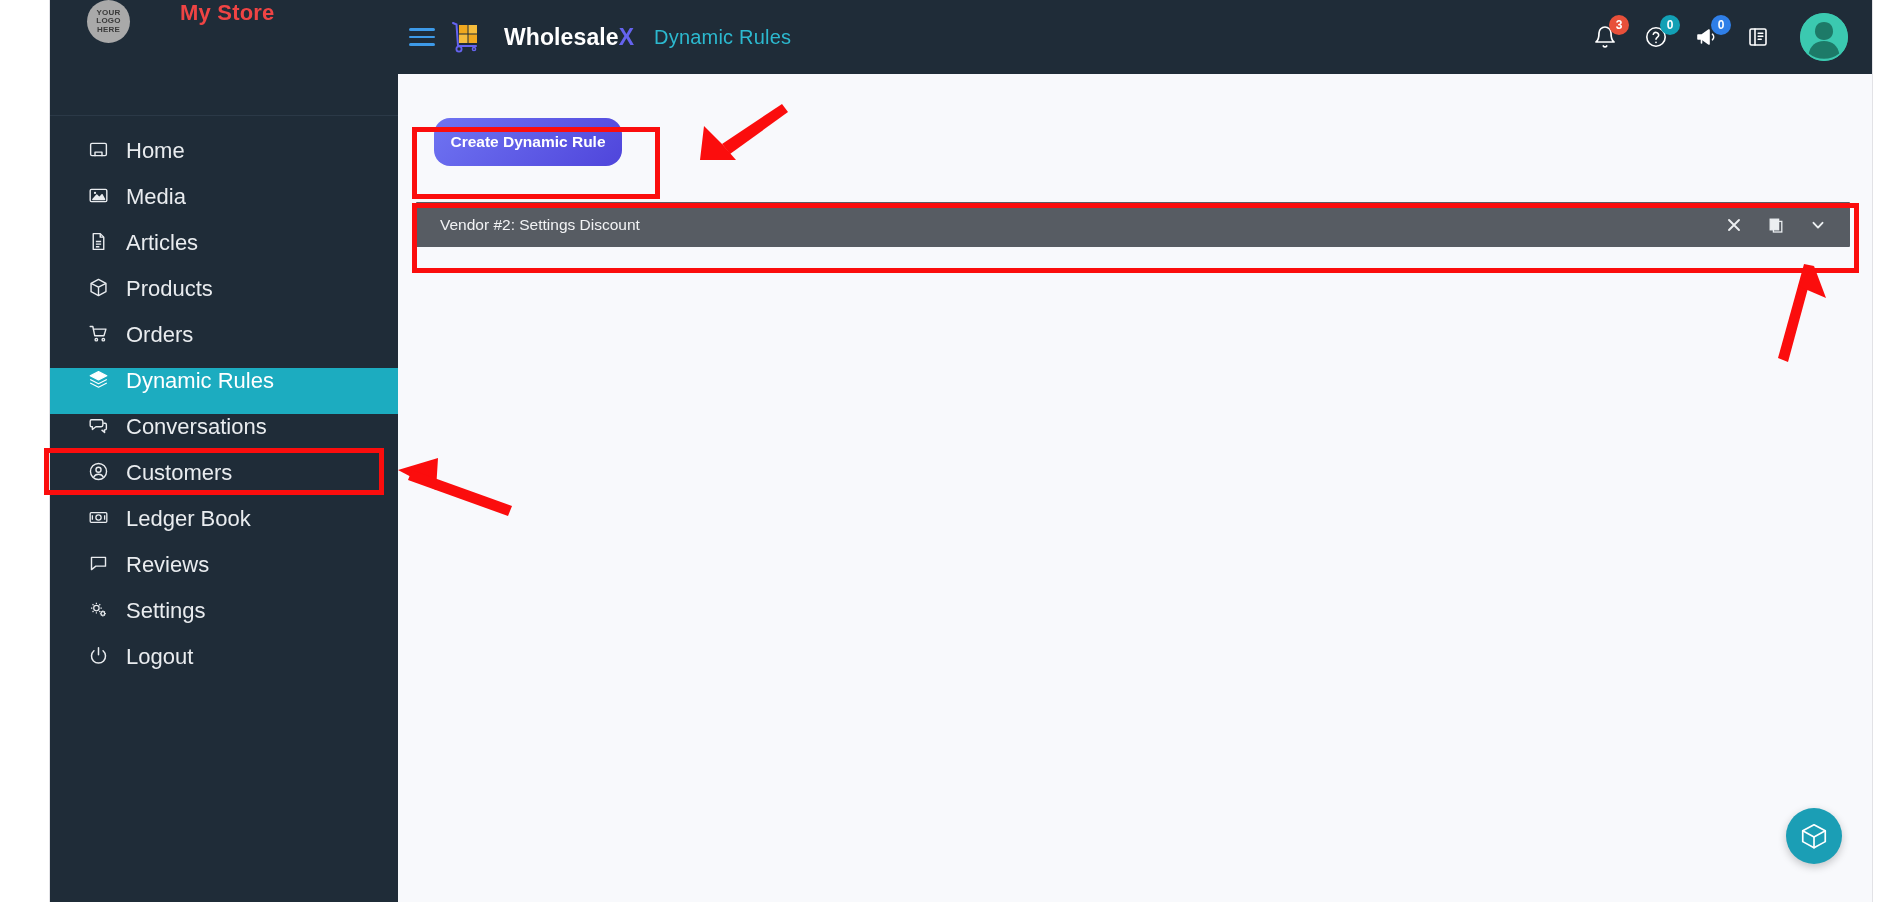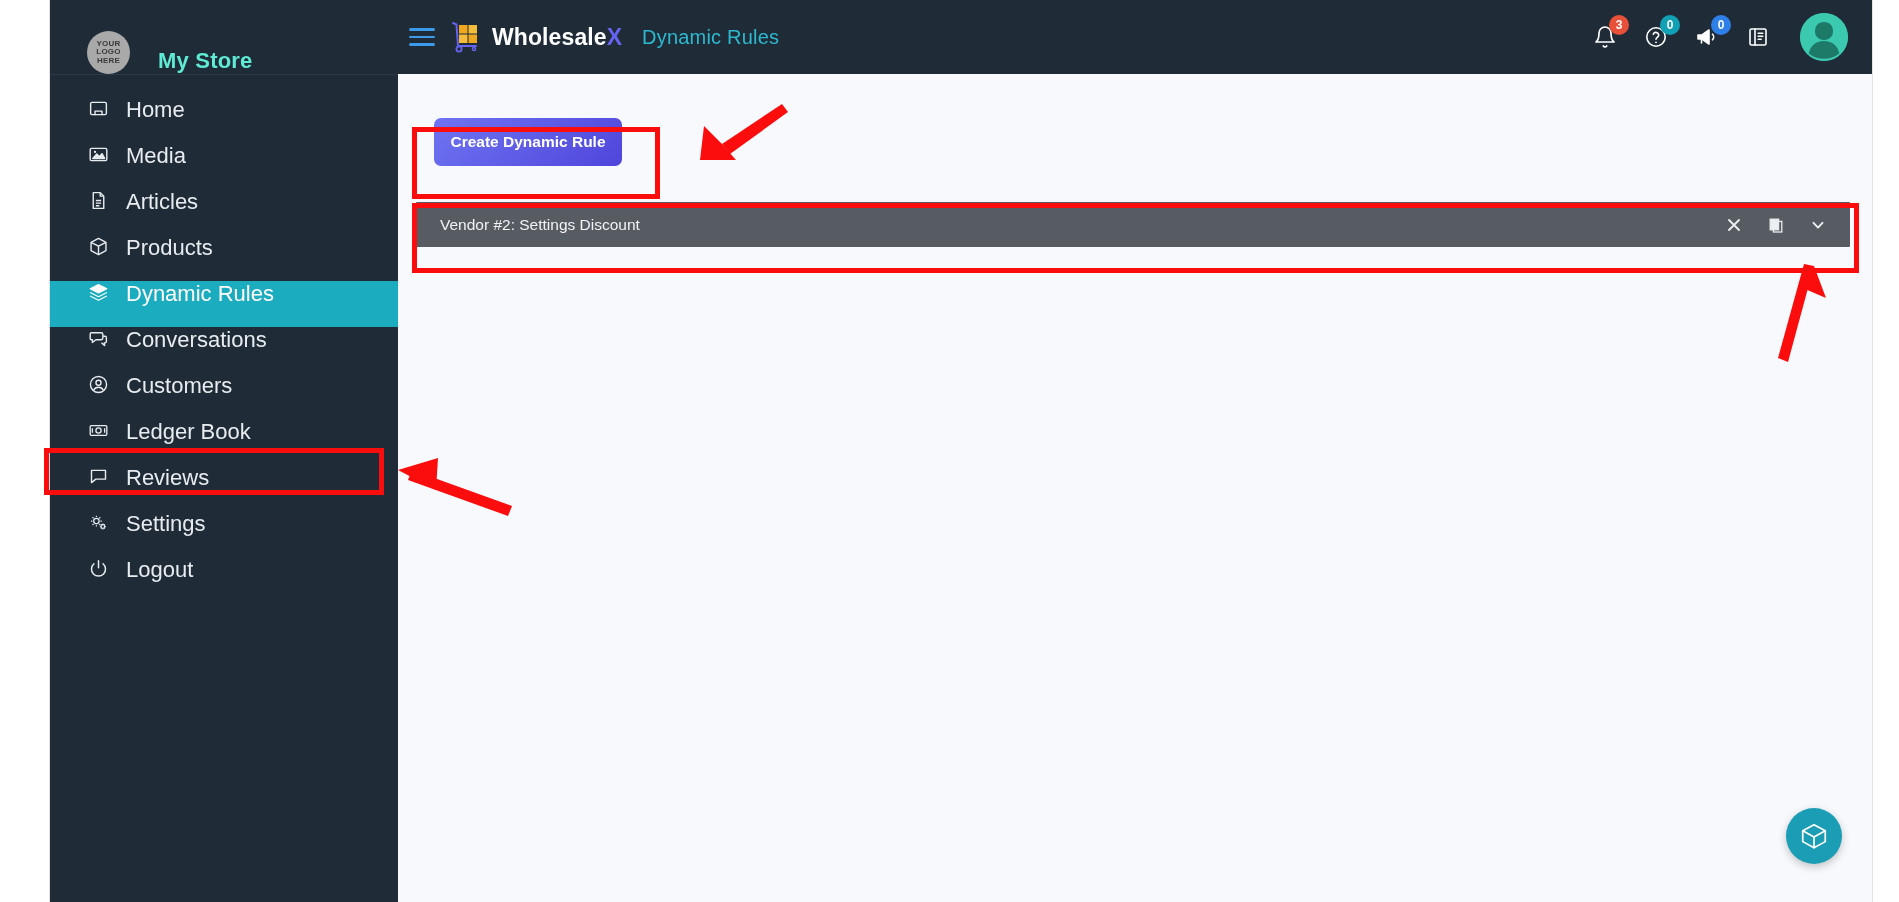--- a/index.html
+++ b/index.html
@@ -20,32 +20,32 @@
     overflow: hidden;
   }
 
   
   .sidebar {
     position: absolute; left: 0; top: 0;
     width: 348px; height: 902px;
     background: #1f2c38;
   }
   .brand {
-    height: 75px; display: flex; align-items: flex-end; gap: 28px;
+    height: 116px; display: flex; align-items: flex-start; gap: 8px;
     padding-left: 37px;
     border-bottom: 1px solid #2b3947;
   }
   .brand-logo {
     width: 43px; height: 43px; border-radius: 50%;
     background: #a9a9a9; color: #3a3a3a;
     display: flex; flex-direction: column; align-items: center; justify-content: center;
     font-size: 8px; font-weight: bold; line-height: 8.5px; letter-spacing: .2px;
     font-family: "Liberation Sans", sans-serif;
   }
-  .brand-name { color: #5eead4; font-size: 22px; font-weight: bold; letter-spacing: .2px; }
+  .brand-name { color: #ef4444; font-size: 22px; font-weight: bold; letter-spacing: .2px; margin-left: 42px; }
 
   .nav { padding-top: 22px; }
   .nav-item {
     display: flex; gap: 17px;
     height: 46px; padding-left: 37px;
     color: #e9ecef; font-size: 22px;
     cursor: pointer; position: relative;
   }
   .nav-item .ico { width: 22px; height: 22px; display:flex; align-items:center; justify-content:center; flex: none; }
   .nav-item .ico svg { width: 21px; height: 21px; display:block; }
@@ -55,21 +55,21 @@
   
   .topbar {
     position: absolute; left: 348px; top: 0;
     width: 1474px; height: 74px;
     background: #1f2c38;
     display: flex; align-items: center;
   }
   .hamburger { margin-left: 11px; width: 26px; display:flex; flex-direction:column; gap:5px; cursor:pointer; }
   .hamburger span { display:block; height:2.5px; background:#3d9ae8; border-radius:2px; }
   .wx-logo { margin-left: 14px; width: 34px; height: 34px; position: relative; }
-  .wx-title { margin-left: 9px; color:#ffffff; font-size: 23px; font-weight: bold; letter-spacing:.1px; }
+  .wx-title { margin-left: 21px; color:#ffffff; font-size: 23px; font-weight: bold; letter-spacing:.1px; }
   .wx-title .x { color:#6563ef; }
   .page-title { margin-left: 20px; color:#2cb9cf; font-size: 20px; letter-spacing:.2px; }
 
   .top-right { margin-left:auto; display:flex; align-items:center; gap: 21px; padding-right: 24px; }
   .top-icon { position: relative; width: 30px; height: 30px; display:flex; align-items:center; justify-content:center; cursor:pointer; }
   .top-icon svg { width: 24px; height: 24px; display:block; }
   .badge {
     position:absolute; top: -7px; right: -9px;
     min-width: 20px; height: 20px; padding: 0 5px;
     border-radius: 10px; color:#fff; font-size: 12px; font-weight:bold;
@@ -86,21 +86,21 @@
 
   
   .content {
     position: absolute; left: 348px; top: 74px;
     width: 1474px; height: 828px;
     background: #f8f9fc;
   }
   .create-btn {
     position:absolute; left: 36px; top: 44px;
     width: 188px; height: 48px;
-    border: none; border-radius: 7px;
+    border: none; border-radius: 16px;
     background: linear-gradient(135deg, #6f74f2 0%, #4f45db 100%);
     color:#ffffff; font-size: 15.5px; font-weight: bold;
     font-family: "Liberation Sans", sans-serif;
     cursor: pointer;
   }
   .rule-row {
     position:absolute; left: 18px; top: 128px;
     width: 1434px; height: 45px;
     background: #575c63;
     display:flex; align-items:center;
@@ -176,20 +176,30 @@
           </div>
           <div class="nav-item">
             <span class="ico">
               <svg viewBox="0 0 24 24" fill="none" stroke="#e9ecef" stroke-width="1.6" stroke-linejoin="round">
                 <path d="M12 2.8 L20.5 7.2 V16.8 L12 21.2 L3.5 16.8 V7.2 Z"></path>
                 <path d="M3.5 7.2 L12 11.6 L20.5 7.2"></path>
                 <path d="M12 11.6 V21.2"></path>
               </svg>
             </span>
             <span class="nav-label">Products</span>
+          </div>
+          <div class="nav-item">
+            <span class="ico">
+              <svg viewBox="0 0 24 24" fill="none" stroke="#e9ecef" stroke-width="1.6" stroke-linecap="round" stroke-linejoin="round">
+                <path d="M2.5 4h3l2.2 10.5h10.5L20.5 7H6"></path>
+                <circle cx="9.5" cy="19" r="1.4"></circle>
+                <circle cx="17.5" cy="19" r="1.4"></circle>
+              </svg>
+            </span>
+            <span class="nav-label">Orders</span>
           </div>
           <div class="nav-item active">
             <span class="ico">
               <svg viewBox="0 0 24 24" fill="#ffffff" stroke="#ffffff" stroke-width="1.3" stroke-linejoin="round">
                 <path d="M12 3 L21.5 7.8 L12 12.6 L2.5 7.8 Z"></path>
                 <path d="M2.5 12 L12 16.8 L21.5 12" fill="none"></path>
                 <path d="M2.5 16 L12 20.8 L21.5 16" fill="none"></path>
               </svg>
             </span>
             <span class="nav-label">Dynamic Rules</span>

